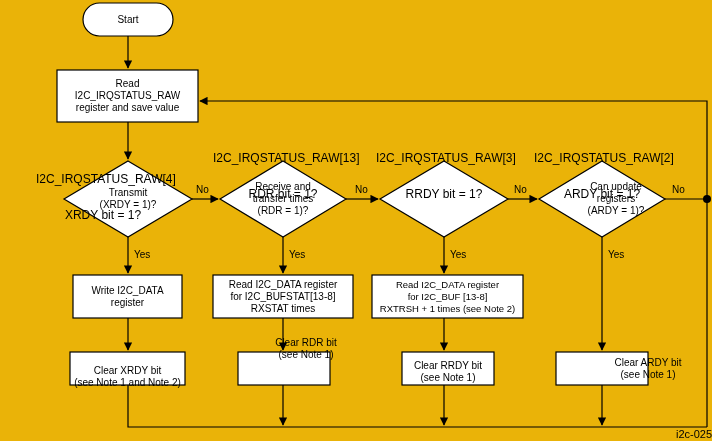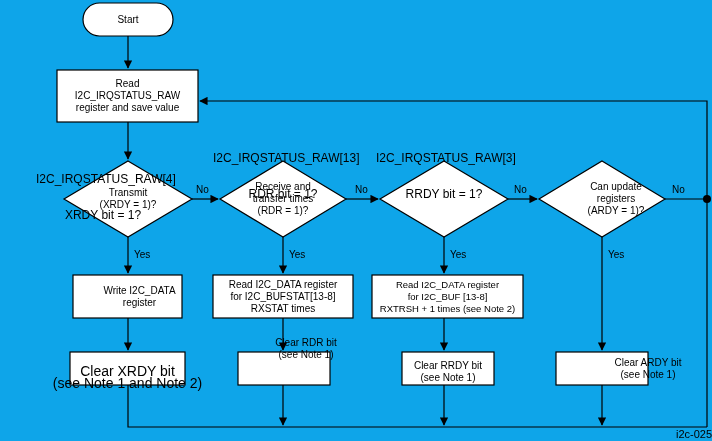--- a/index.html
+++ b/index.html
@@ -4,21 +4,21 @@
 <style>
   html, body {
     margin: 0;
     padding: 0;
     background: #ffffff;
   }
   #page {
     position: relative;
     width: 712px;
     height: 441px;
-    background: #0ea5e9;
+    background: #eab308;
     font-family: "Liberation Sans", sans-serif;
     overflow: hidden;
   }
   svg.layer {
     position: absolute;
     left: 0;
     top: 0;
     width: 712px;
     height: 441px;
   }
@@ -153,38 +153,38 @@
     <span>(RDR = 1)?</span>
   </div>
 
 
   <div class="node-text" style="left:557px; top:161px; width:118px; height:76px;">
     <span>Can update</span>
     <span>registers</span>
     <span>(ARDY = 1)?</span>
   </div>
 
-  <div class="node-text" style="left:85px; top:275px; width:109px; height:43px;text-align:center;">
+  <div class="node-text" style="left:73px; top:275px; width:109px; height:43px;text-align:center;">
     <span>Write I2C_DATA</span>
     <span>register</span>
   </div>
 
   <div class="node-text" style="left:213px; top:275px; width:140px; height:43px;">
     <span>Read I2C_DATA register</span>
     <span>for I2C_BUFSTAT[13-8]</span>
     <span>RXSTAT times</span>
   </div>
 
   <div class="node-text" style="left:372px; top:275px; width:151px; height:43px; font-size:9.5px;">
     <span>Read I2C_DATA register</span>
     <span>for I2C_BUF [13-8]</span>
     <span>RXTRSH + 1 times (see Note 2)</span>
   </div>
 
-  <div class="node-text" style="left:70px; top:352px; width:115px; height:49px; font-size:14px;">
+  <div class="node-text" style="left:70px; top:352px; width:115px; height:49px; font-size:10px;">
     <span>Clear XRDY bit</span>
     <span>(see Note 1 and Note 2)</span>
   </div>
 
   <div class="node-text" style="left:238px; top:332px; width:92px; height:33px;margin-left:22px;">
     <span>Clear RDR bit</span>
     <span>(see Note 1)</span>
   </div>
 
   <div class="node-text" style="left:402px; top:352px; width:92px; height:39px;">
@@ -205,20 +205,24 @@
   <div class="annot" style="left:213px; top:128px; width:140px;">
     <div>I2C_IRQSTATUS_RAW[13]</div>
     <div>RDR bit = 1?</div>
   </div>
 
   <div class="annot" style="left:376px; top:128px; width:136px;">
     <div>I2C_IRQSTATUS_RAW[3]</div>
     <div>RRDY bit = 1?</div>
   </div>
 
+  <div class="annot" style="left:534px; top:128px; width:136px;">
+    <div>I2C_IRQSTATUS_RAW[2]</div>
+    <div>ARDY bit = 1?</div>
+  </div>
 
   <div class="edge-label" style="left:196px; top:184px;">No</div>
   <div class="edge-label" style="left:355px; top:184px;">No</div>
   <div class="edge-label" style="left:514px; top:184px;">No</div>
   <div class="edge-label" style="left:672px; top:184px;">No</div>
 
   <div class="edge-label" style="left:134px; top:249px;">Yes</div>
   <div class="edge-label" style="left:289px; top:249px;">Yes</div>
   <div class="edge-label" style="left:450px; top:249px;">Yes</div>
   <div class="edge-label" style="left:608px; top:249px;">Yes</div>

